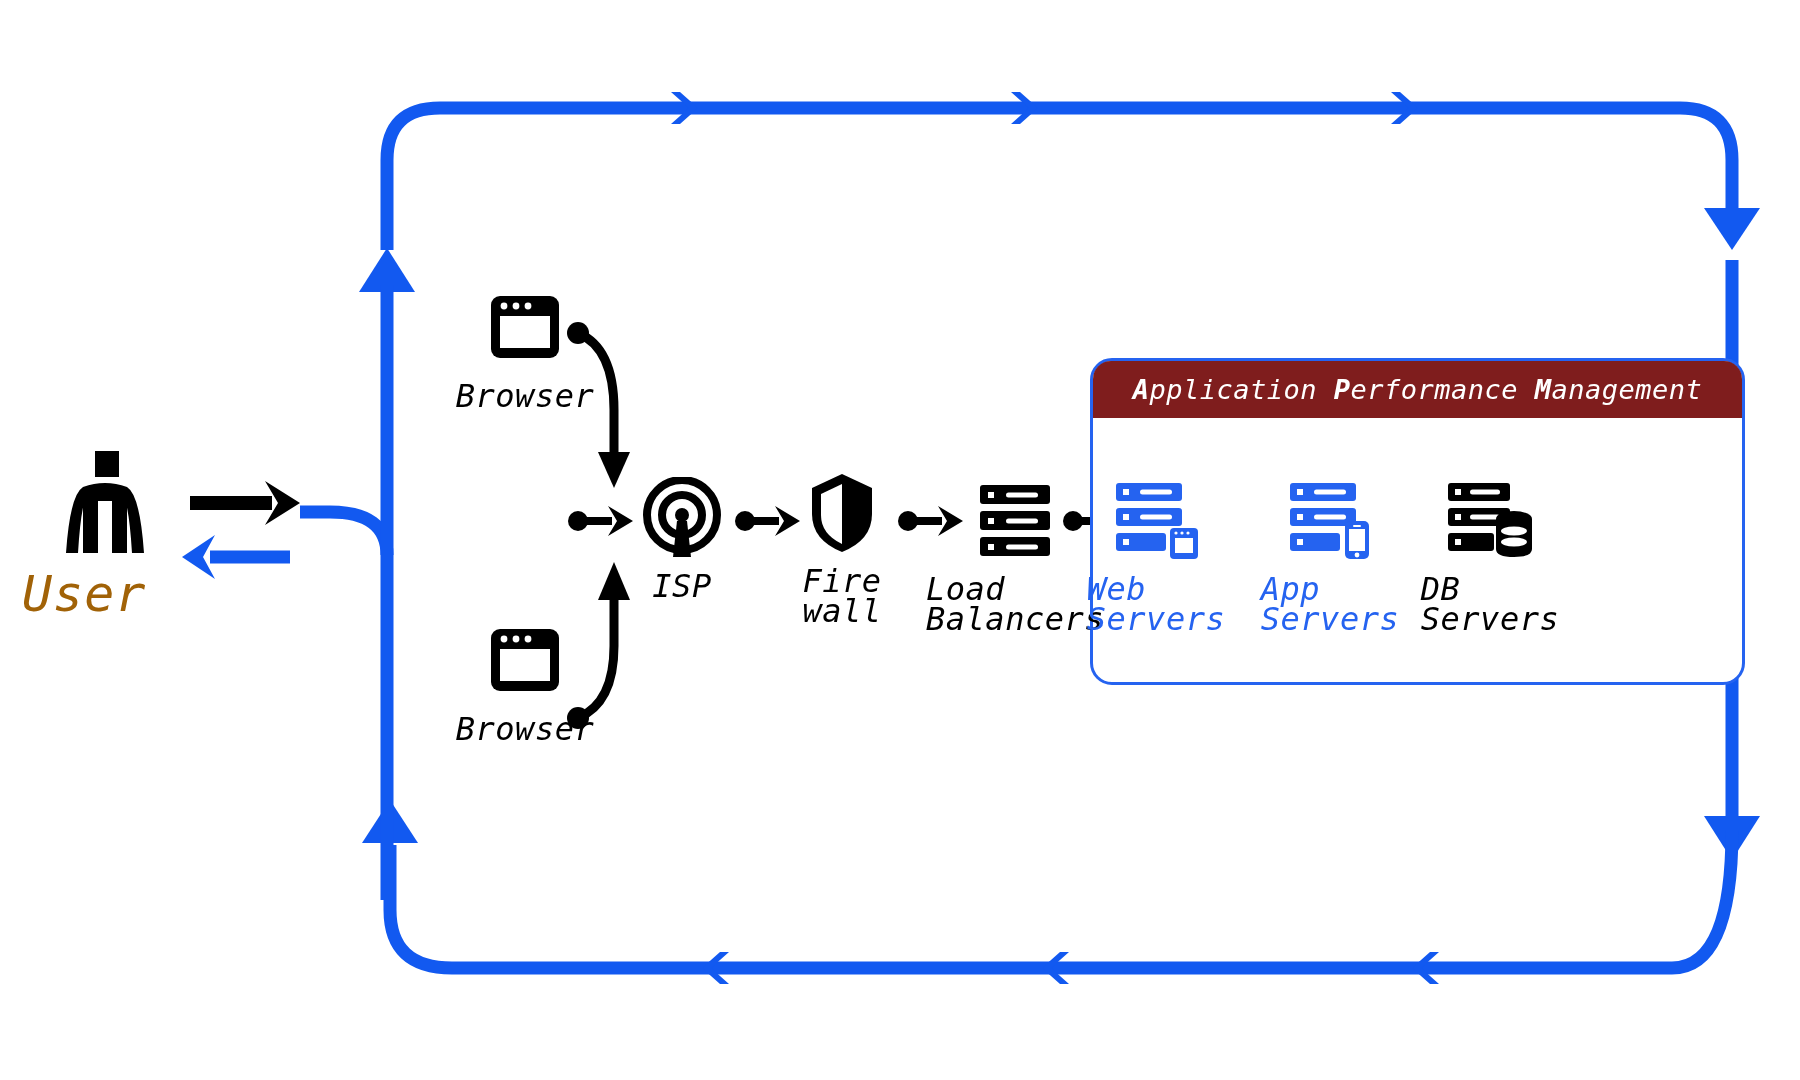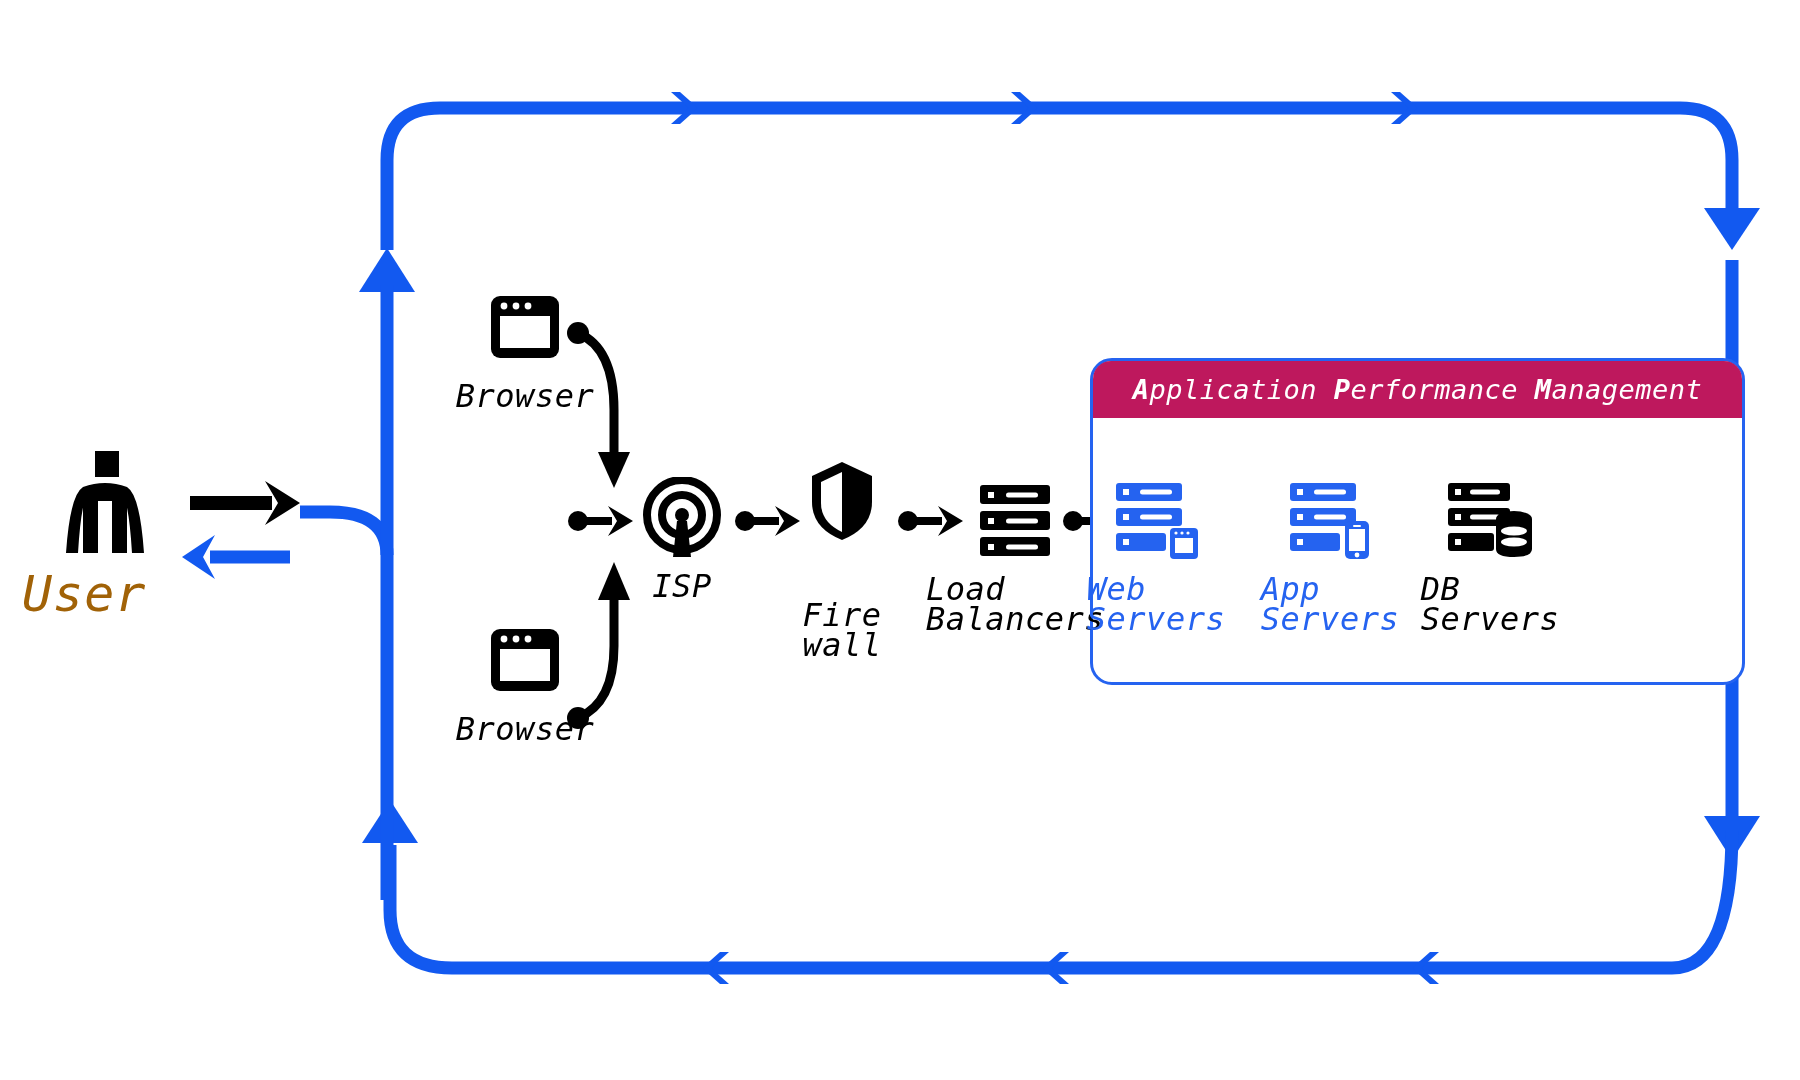--- a/index.html
+++ b/index.html
@@ -36,21 +36,21 @@
   }
   .apm-box{
     position:absolute;
     border:3px solid #2563f0;
     border-radius:22px;
     background:#fff;
     box-sizing:border-box;
   }
   .apm-header{
     position:absolute;
-    background:#be185d;
+    background:#7f1d1d;
     border-radius:18px 18px 0 0;
     display:flex;align-items:center;justify-content:center;
     color:#fff;
     font-family:"DejaVu Sans Mono",monospace;
     font-style:italic;
     font-size:27px;
     letter-spacing:.5px;
     white-space:nowrap;
   }
   .apm-header b{font-weight:bold;}
@@ -218,21 +218,21 @@
       <svg width="82" height="82" viewBox="0 0 82 82">
         <circle cx="41" cy="38" r="35" fill="none" stroke="#000" stroke-width="8"></circle>
         <circle cx="41" cy="38" r="20" fill="none" stroke="#000" stroke-width="8"></circle>
         <circle cx="41" cy="38" r="7" fill="#000"></circle>
         <path d="M36,44 L46,44 L50,80 L32,80 Z" fill="#000"></path>
       </svg>
     </div>
     <div class="label">ISP</div>
   </div>
 
-  <div class="node" style="left:772px;top:458px;width:140px;gap:46px;">
+  <div class="node" style="left:772px;top:470px;width:140px;">
     <div class="glyph">
       <svg width="66" height="82" viewBox="0 0 66 82">
         <path d="M33,2 L63,16 L63,42 Q63,68 33,80 Q3,68 3,42 L3,16 Z" fill="#000"></path>
         <path d="M33,12 L12,22 L12,43 Q12,62 33,72 Z" fill="#fff"></path>
       </svg>
     </div>
     <div class="label">Fire
 wall</div>
   </div>
 

